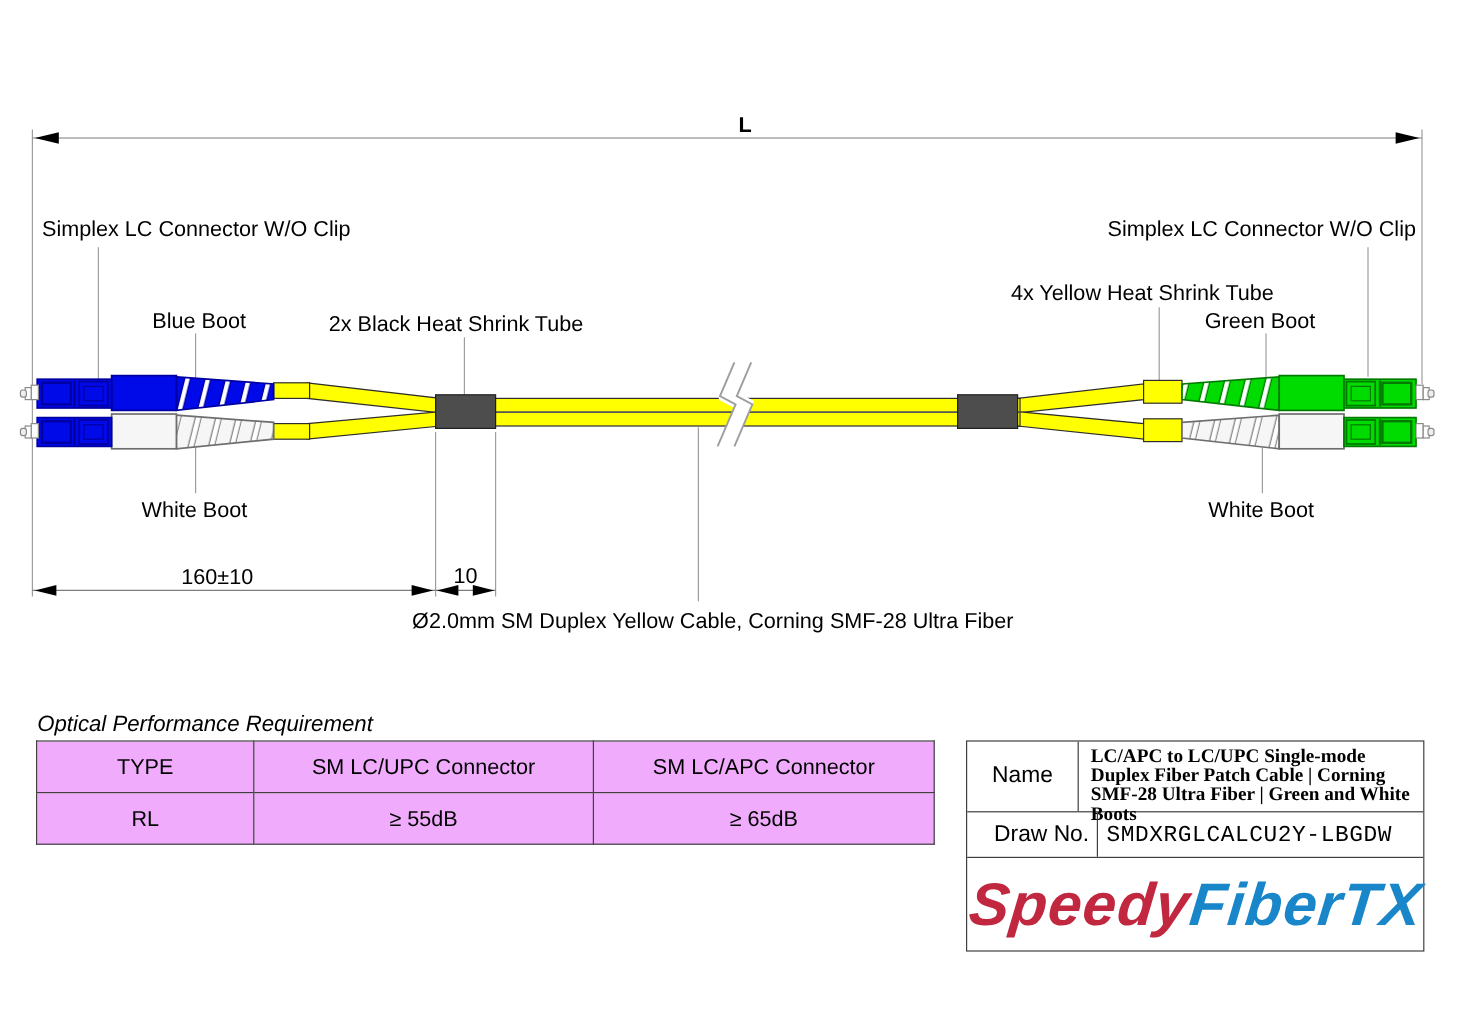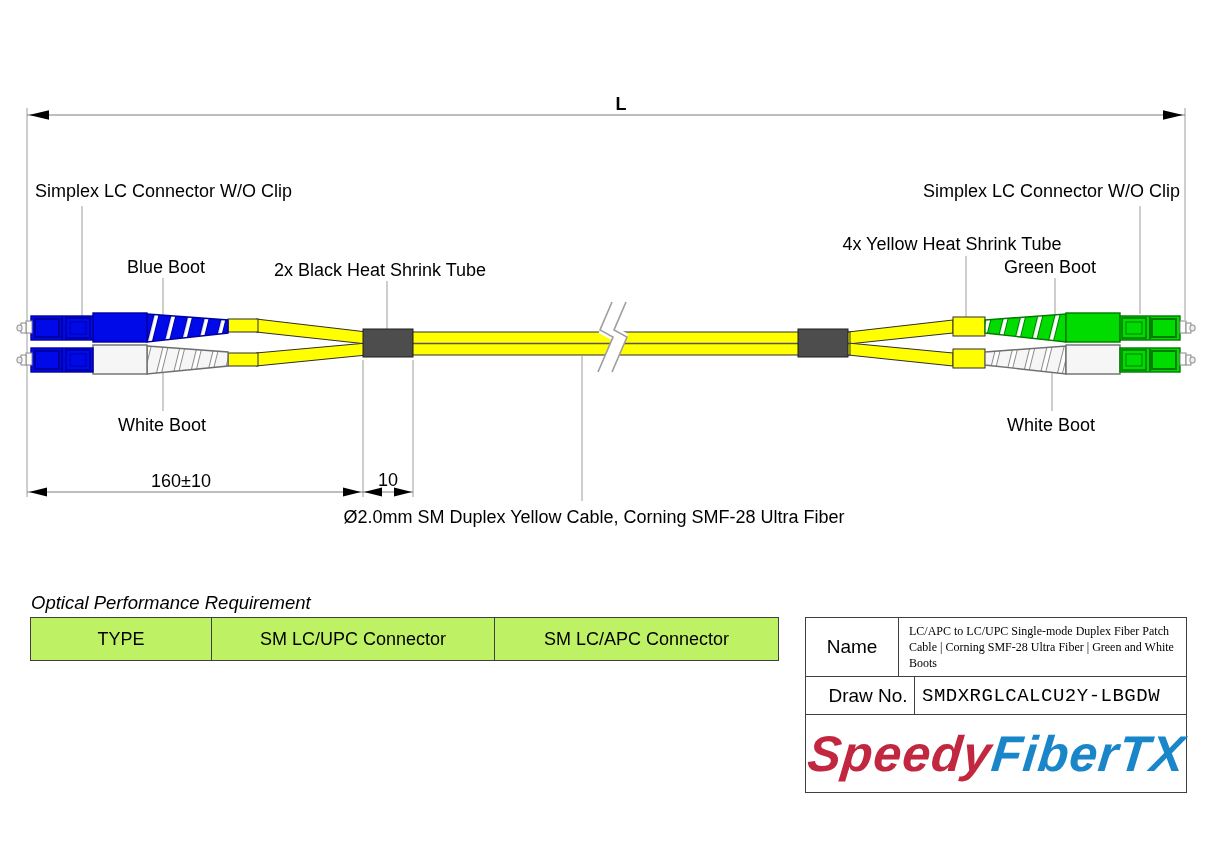--- a/index.html
+++ b/index.html
@@ -9,32 +9,32 @@
   }
   svg.drawing { position:absolute; left:0; top:0; }
   svg text { font-family:"Liberation Sans", sans-serif; font-size:18px; fill:#000; }
   svg text.dim { font-size:18px; }
 
   
   .perf-title { position:absolute; left:31px; top:592px; font-size:18.5px;font-style:italic; }
   table.perf { position:absolute; left:30px; top:617px; border-collapse:collapse; }
   table.perf td {
     border:1px solid #404040; height:42px; text-align:center; vertical-align:middle;
-    font-size:18px; padding:0 6px; background:#bef264;
+    font-size:18px; padding:0 6px; background:#f0abfc;
   }
   td.c-type { width:168px; }
   td.c-upc  { width:270px; }
   td.c-apc  { width:271px;margin-left:17px; }
 
   
   .title-block { position:absolute; left:805px; top:617px; width:380px; border:1px solid #404040; background:#fff; }
   .tb-row1 { display:flex; height:58px; border-bottom:1px solid #404040; }
   .tb-name-label { width:92px; border-right:1px solid #404040; display:flex; align-items:center; justify-content:center; font-size:19px; }
   .tb-name-value {
-    flex:1; font-family:"Liberation Serif", serif; font-size:12px; font-weight:normal;
+    flex:1; font-family:"Liberation Serif", serif; font-size:16px; font-weight:bold;
     line-height:16px; padding:5px 8px 0 10px;
   }
   .tb-row2 { display:flex; height:37px; border-bottom:1px solid #404040; align-items:stretch; }
   .tb-draw-label { width:92px; border-right:1px solid #404040; display:flex; align-items:center; justify-content:center; font-size:19px;margin-left:16px; }
   .tb-draw-value { flex:1; display:flex; align-items:center; font-size:19px; padding-left:7px; letter-spacing:0.5px;font-family:Liberation Mono, monospace; }
   .tb-row3 { height:77px; display:flex; align-items:center; justify-content:center; }
   .logo { font-style:italic; font-weight:bold; font-size:50px; letter-spacing:1px; transform:skewX(-6deg); white-space:nowrap; }
   .logo .p1 { color:#c22740; }
   .logo .p2 { color:#1a86ca; }
 </style>
@@ -191,20 +191,25 @@
   </svg>
 
   <div class="perf-title">Optical Performance Requirement</div>
   <table class="perf">
     <tbody>
       <tr>
         <td class="c-type">TYPE</td>
         <td class="c-upc">SM LC/UPC Connector</td>
         <td class="c-apc">SM LC/APC Connector</td>
       </tr>
+      <tr>
+        <td>RL</td>
+        <td>≥ 55dB</td>
+        <td>≥ 65dB</td>
+      </tr>
     </tbody>
   </table>
 
   <div class="title-block">
     <div class="tb-row1">
       <div class="tb-name-label">Name</div>
       <div class="tb-name-value">LC/APC to LC/UPC Single-mode Duplex Fiber Patch Cable | Corning SMF-28 Ultra Fiber | Green and White Boots</div>
     </div>
     <div class="tb-row2">
       <div class="tb-draw-label">Draw No.</div>

